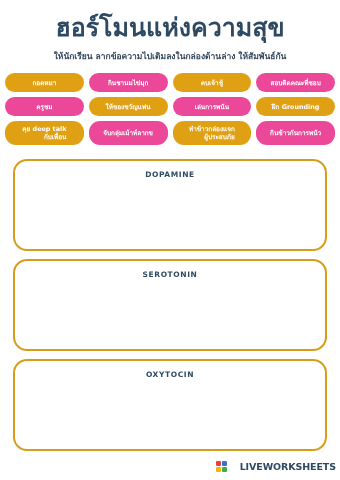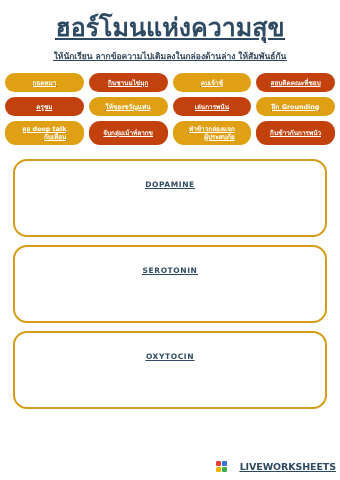--- a/index.html
+++ b/index.html
@@ -1,15 +1,15 @@
 <!DOCTYPE html>
 <html><head>
 <meta charset="utf-8">
 <style>
-  * { box-sizing: border-box; margin: 0; padding: 0; text-decoration: underline; }
+  * { box-sizing: border-box; margin: 0; padding: 0; }
   html, body {
     width: 340px;
     height: 480px;
     background: #ffffff;
     font-family: "DejaVu Sans", "Liberation Sans", sans-serif;
     overflow: hidden;
   }
   .sheet {
     position: relative;
     width: 340px;
@@ -60,37 +60,37 @@
     font-size: 6.4px;
     line-height: 8px;
     font-weight: 600;
     color: #ffffff;
     padding: 4px 3px;
     min-height: 19px;
     white-space: pre-line;
     user-select: none;
   }
   .chip.orange { background: #e0a013; }
-  .chip.blue   { background: #c2410c; }
+  .chip.blue   { background: #ec4899; }
   .chip-row.tall .chip { min-height: 24px; text-align: right; }
 
   
   .boxes {
     margin-top: 14px;
     padding: 0 13px;
     display: flex;
     flex-direction: column;
     gap: 8px;
   }
   .dropbox {
     border: 2.5px solid #d69d1a;
     border-radius: 14px;
-    height: 78px;
+    height: 92px;
     background: #ffffff;
-    padding-top: 19px;
+    padding-top: 9px;
     text-align: center;
   }
   .dropbox-label {
     font-size: 7.5px;
     font-weight: 700;
     letter-spacing: 0.6px;
     color: #2e4a63;
   }
 
   

